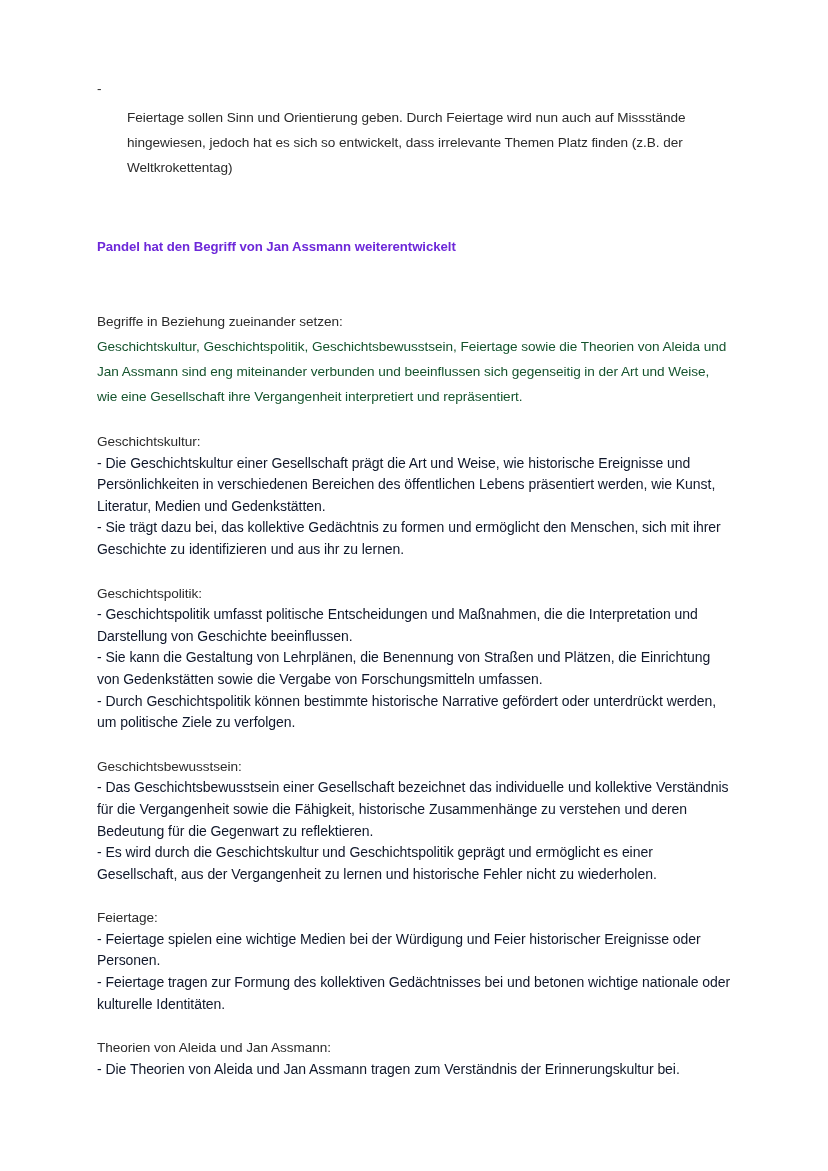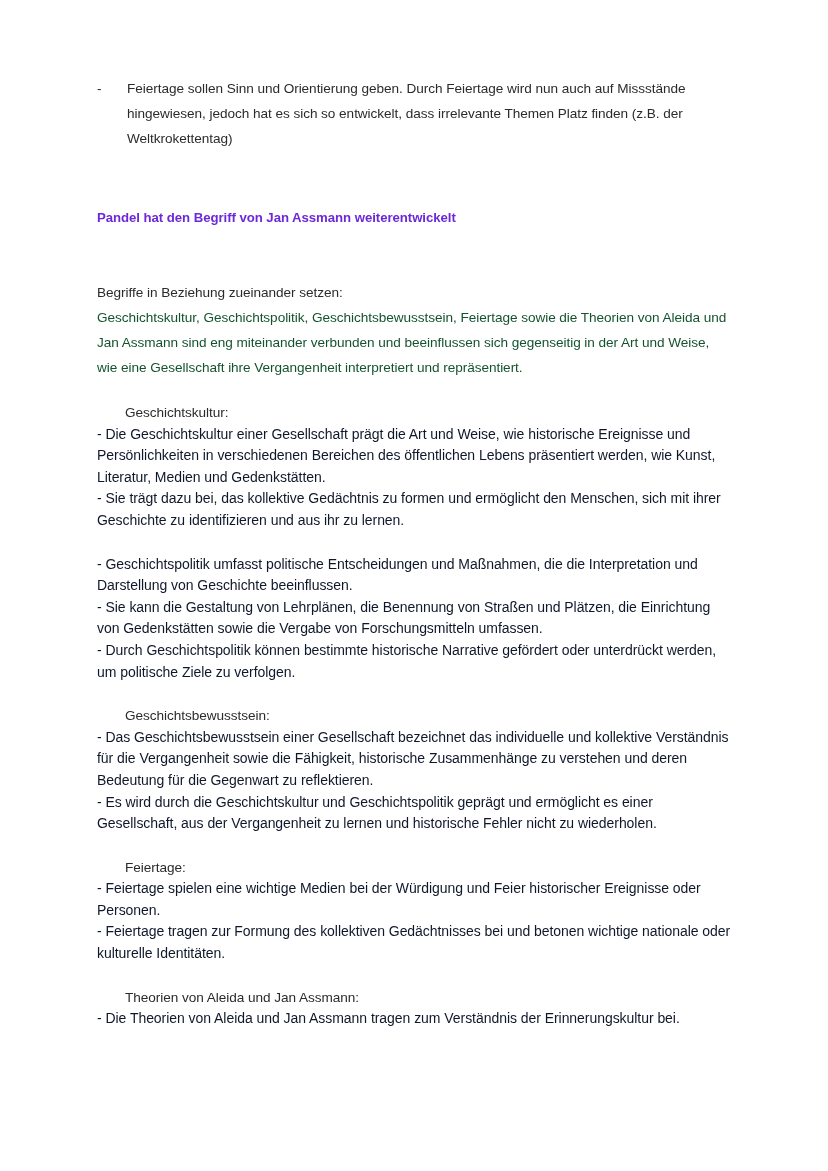--- a/index.html
+++ b/index.html
@@ -41,20 +41,21 @@
   .bullet-mark {
     flex: 0 0 30px;
     width: 30px;
     color: #2b2b2b;
     font-size: 13.6px;
     line-height: 25px;
   }
   .bullet-text {
     flex: 1 1 auto;
     text-align: left;
+    margin-top: 29px;
   }
 
   
   .bold-heading {
     font-size: 13.2px;
     font-weight: bold;
     line-height: 21px;
     color: #6d28d9;
     letter-spacing: -0.05px;
   }
@@ -79,21 +80,20 @@
 
   
   .section {
     margin: 0;
   }
   .section-title {
     font-size: 13.6px;
     line-height: 21.6px;
     color: #2b2b2b;
     letter-spacing: -0.05px;
-    margin-left: 28px;
   }
   .section-line {
     font-size: 14px;
     line-height: 21.6px;
     color: #0f172a;
     letter-spacing: -0.05px;
   }
 
   
   .gap-xl { height: 56px; }
@@ -126,20 +126,21 @@
     <div class="gap-md"></div>
 
     <div id="sections-root">
         <div class="section">
           <div class="section-title">Geschichtskultur:</div>
           <div class="section-line">- Die Geschichtskultur einer Gesellschaft prägt die Art und Weise, wie historische Ereignisse und Persönlichkeiten in verschiedenen Bereichen des öffentlichen Lebens präsentiert werden, wie Kunst, Literatur, Medien und Gedenkstätten.</div>
           <div class="section-line">- Sie trägt dazu bei, das kollektive Gedächtnis zu formen und ermöglicht den Menschen, sich mit ihrer Geschichte zu identifizieren und aus ihr zu lernen.</div>
         </div>
         <div class="gap-md"></div>
         <div class="section">
+          <div class="section-title">Geschichtspolitik:</div>
           <div class="section-line">- Geschichtspolitik umfasst politische Entscheidungen und Maßnahmen, die die Interpretation und Darstellung von Geschichte beeinflussen.</div>
           <div class="section-line">- Sie kann die Gestaltung von Lehrplänen, die Benennung von Straßen und Plätzen, die Einrichtung von Gedenkstätten sowie die Vergabe von Forschungsmitteln umfassen.</div>
           <div class="section-line">- Durch Geschichtspolitik können bestimmte historische Narrative gefördert oder unterdrückt werden, um politische Ziele zu verfolgen.</div>
         </div>
         <div class="gap-md"></div>
         <div class="section">
           <div class="section-title">Geschichtsbewusstsein:</div>
           <div class="section-line">- Das Geschichtsbewusstsein einer Gesellschaft bezeichnet das individuelle und kollektive Verständnis für die Vergangenheit sowie die Fähigkeit, historische Zusammenhänge zu verstehen und deren Bedeutung für die Gegenwart zu reflektieren.</div>
           <div class="section-line">- Es wird durch die Geschichtskultur und Geschichtspolitik geprägt und ermöglicht es einer Gesellschaft, aus der Vergangenheit zu lernen und historische Fehler nicht zu wiederholen.</div>
         </div>

